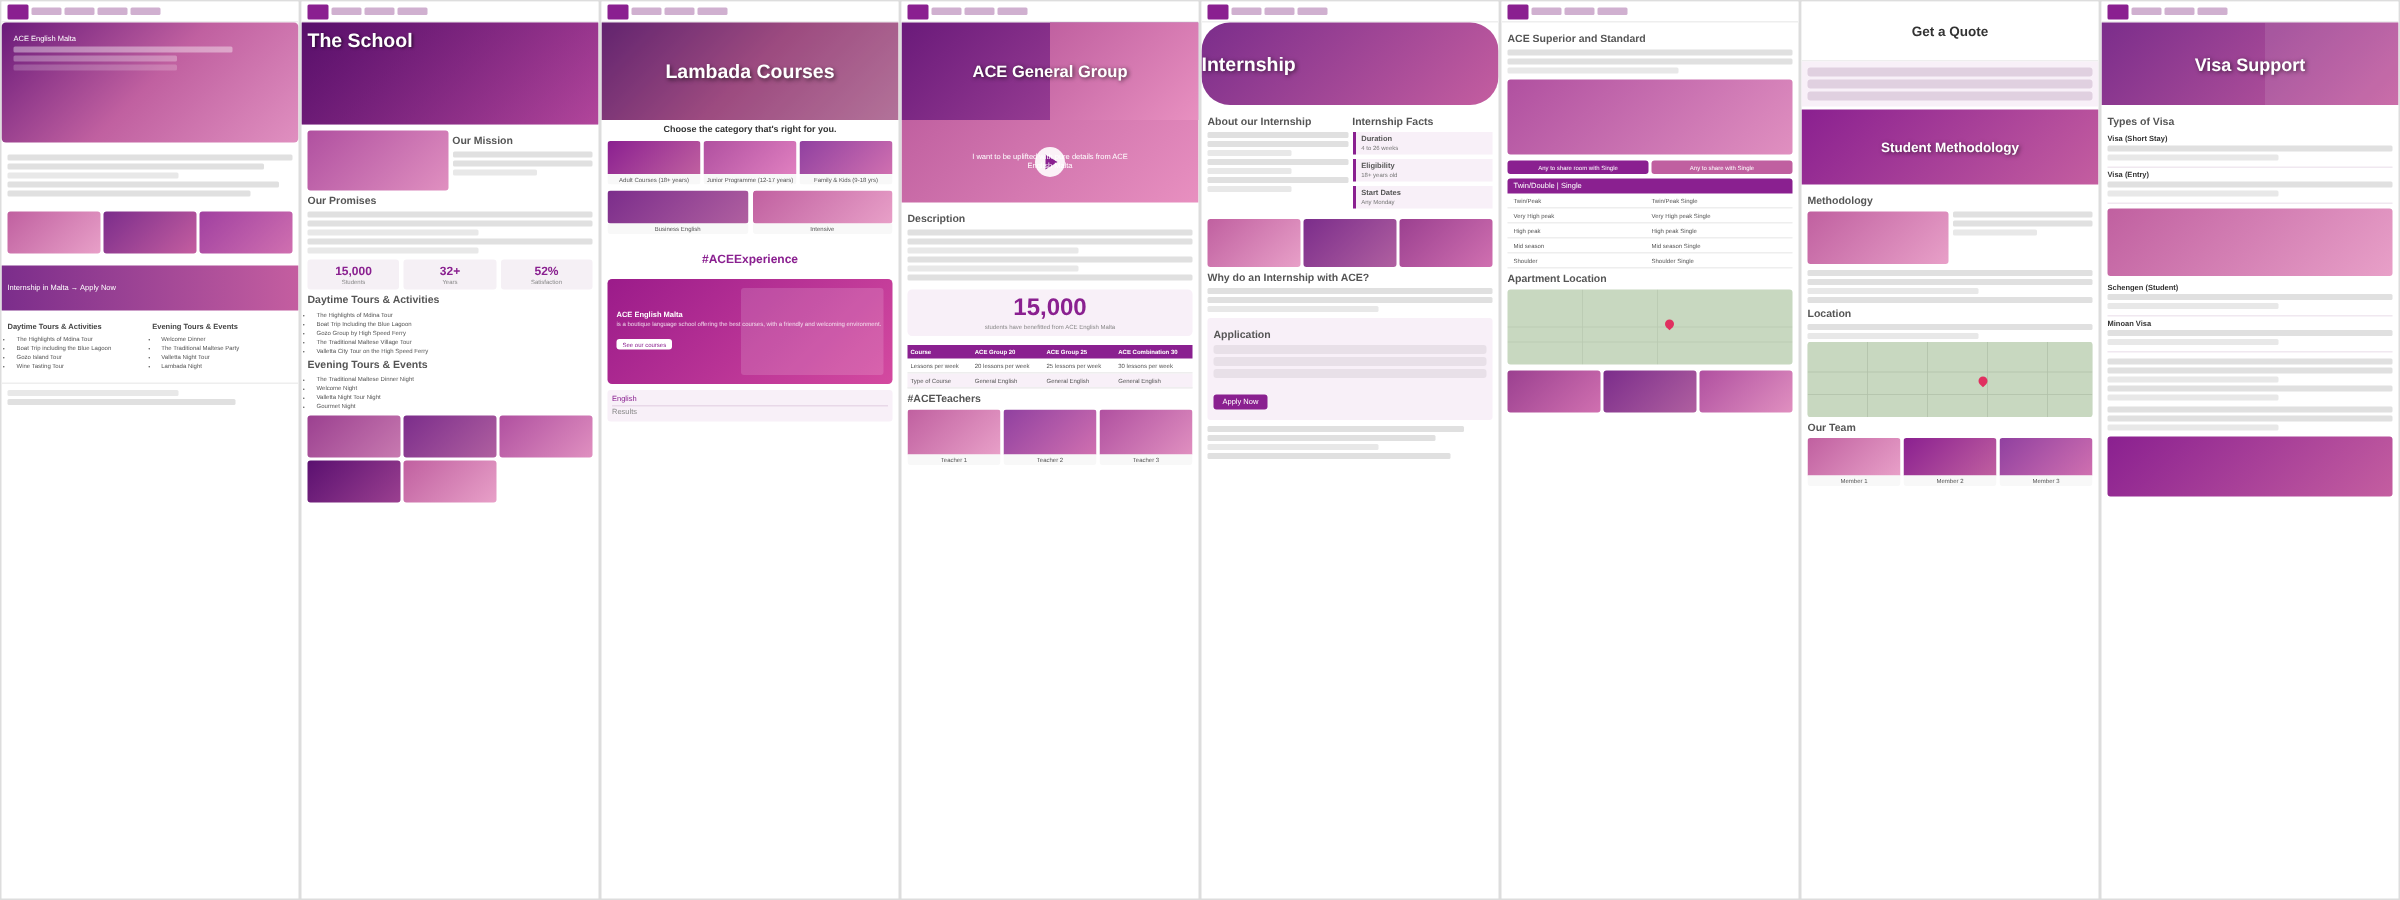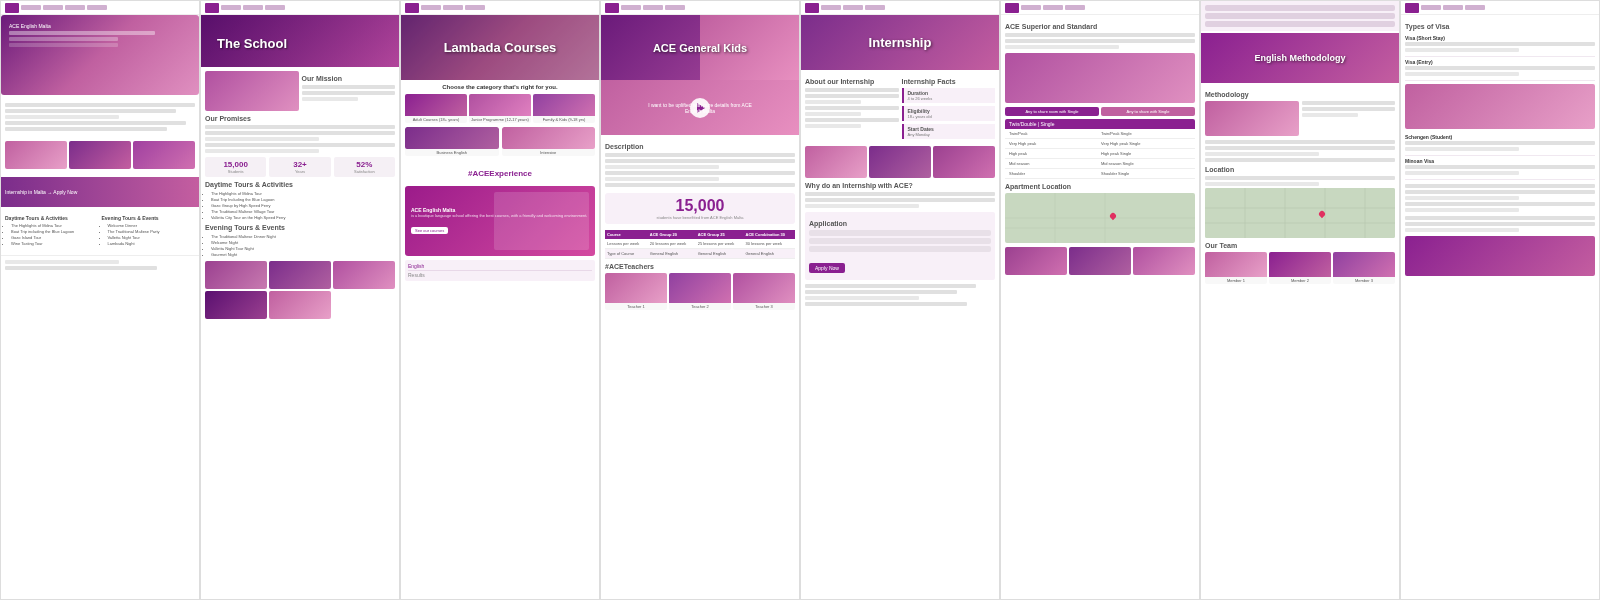--- a/index.html
+++ b/index.html
@@ -73,27 +73,27 @@
       width: 60%;
       height: 4px;
       background: #e8e8e8;
       border-radius: 1px;
       margin-bottom: 2px;
     }
 
     
     .card1-hero {
       width: 100%;
-      height: 52px;
+      height: 68px;
       background: linear-gradient(135deg, #6a1a7a, #b050a0);
       position: relative;
       overflow: hidden;
       display: flex;
-      align-items: flex-end;
-      padding: 16px;
+      align-items: flex-start;
+      padding: 4px;
     }
 
     .card1-hero-title {
       font-size: 9px;
       font-weight: bold;
       color: #fff;
       text-shadow: 1px 1px 2px rgba(0,0,0,0.6);
     }
 
     
@@ -579,21 +579,21 @@
   <div class="page-card">
     <div class="card-top-nav">
       <div class="logo-mark"></div>
       <div class="nav-item-sm"></div>
       <div class="nav-item-sm"></div>
       <div class="nav-item-sm"></div>
     </div>
 
     <div style="width:100%;height:65px;background:linear-gradient(135deg,#6a1a7a,#b050a0);position:relative;display:flex;align-items:center;justify-content:center;">
       <div style="position:absolute;right:0;top:0;bottom:0;width:50%;background:linear-gradient(135deg,#c060a0,#e890c0);"></div>
-      <span style="font-size:11px;font-weight:900;color:#fff;text-shadow:1px 1px 3px rgba(0,0,0,0.7);position:relative;z-index:2;text-align:center;">ACE General Kids</span>
+      <span style="font-size:11px;font-weight:900;color:#fff;text-shadow:1px 1px 3px rgba(0,0,0,0.7);position:relative;z-index:2;text-align:center;">ACE General Group</span>
     </div>
 
     <div style="width:100%;height:55px;background:linear-gradient(135deg,#c060a0,#e890c0);position:relative;display:flex;align-items:center;justify-content:center;">
       <div style="font-size:5px;color:#fff;text-align:center;z-index:2;position:relative;max-width:60%;">I want to be uplifted with pure details from ACE English Malta</div>
       <div class="play-overlay">
         <div class="play-triangle"></div>
       </div>
     </div>
     <div style="padding:4px;">
       <div class="section-title">Description</div>
@@ -655,21 +655,21 @@
   </div>
 
   <div class="page-card">
     <div class="card-top-nav">
       <div class="logo-mark"></div>
       <div class="nav-item-sm"></div>
       <div class="nav-item-sm"></div>
       <div class="nav-item-sm"></div>
     </div>
 
-    <div style="width:100%;height:55px;background:linear-gradient(135deg,#7b2d8b,#c45ea0);position:relative;display:flex;align-items:center;justify-content:center;">
+    <div style="width:100%;height:55px;background:linear-gradient(135deg,#7b2d8b,#c45ea0);position:relative;display:flex;align-items:center;border-radius:19px;">
       <span style="font-size:13px;font-weight:900;color:#fff;text-shadow:1px 1px 3px rgba(0,0,0,0.6);position:relative;z-index:2;">Internship</span>
     </div>
     <div style="padding:4px;">
       <div class="two-col-grid">
         <div>
           <div class="section-title">About our Internship</div>
           <div class="text-lines">
             <div class="text-line"></div>
             <div class="text-line"></div>
             <div class="text-line-short"></div>
@@ -790,28 +790,31 @@
       <div class="image-grid">
         <div class="image-grid-item" style="background:linear-gradient(135deg,#9b4090,#d070b0);"></div>
         <div class="image-grid-item" style="background:linear-gradient(135deg,#7b2d8b,#b060a0);"></div>
         <div class="image-grid-item" style="background:linear-gradient(135deg,#b050a0,#e090c0);"></div>
       </div>
     </div>
   </div>
 
   <div class="page-card">
 
+    <div style="width:100%;height:40px;background:#fff;display:flex;align-items:center;justify-content:center;border-bottom:1px solid #eee;">
+      <span style="font-size:9px;font-weight:bold;color:#333;">Get a Quote</span>
+    </div>
     <div style="padding:4px;background:#f8f0f8;margin-bottom:2px;">
       <div style="height:6px;background:#e0d0e0;border-radius:2px;margin-bottom:2px;"></div>
       <div style="height:6px;background:#e0d0e0;border-radius:2px;margin-bottom:2px;"></div>
       <div style="height:6px;background:#e0d0e0;border-radius:2px;"></div>
     </div>
 
     <div style="width:100%;height:50px;background:linear-gradient(135deg,#8a2090,#c45ea0);position:relative;display:flex;align-items:center;justify-content:center;">
-      <span style="font-size:9px;font-weight:900;color:#fff;text-shadow:1px 1px 3px rgba(0,0,0,0.6);position:relative;z-index:2;text-align:center;">English Methodology</span>
+      <span style="font-size:9px;font-weight:900;color:#fff;text-shadow:1px 1px 3px rgba(0,0,0,0.6);position:relative;z-index:2;text-align:center;">Student Methodology</span>
     </div>
     <div style="padding:4px;">
 
       <div class="section-title">Methodology</div>
 
       <div class="two-col-grid" style="margin-bottom:4px;">
         <div style="background:linear-gradient(135deg,#c060a0,#e8a0c8);height:35px;border-radius:2px;"></div>
         <div>
           <div class="text-lines">
             <div class="text-line"></div>
@@ -869,20 +872,24 @@
   </div>
 
   <div class="page-card">
     <div class="card-top-nav">
       <div class="logo-mark"></div>
       <div class="nav-item-sm"></div>
       <div class="nav-item-sm"></div>
       <div class="nav-item-sm"></div>
     </div>
 
+    <div style="width:100%;height:55px;background:linear-gradient(135deg,#7b2d8b,#c45ea0);position:relative;display:flex;align-items:center;justify-content:center;overflow:hidden;">
+      <div style="position:absolute;right:0;top:0;bottom:0;width:45%;background:rgba(255,255,255,0.1);"></div>
+      <span style="font-size:12px;font-weight:900;color:#fff;text-shadow:1px 1px 3px rgba(0,0,0,0.6);position:relative;z-index:2;">Visa Support</span>
+    </div>
     <div style="padding:4px;">
       <div class="section-title">Types of Visa</div>
 
       <div class="visa-type-item">
         <div class="visa-type-title">Visa (Short Stay)</div>
         <div class="text-lines" style="margin-top:1px;">
           <div class="text-line"></div>
           <div class="text-line-short"></div>
         </div>
       </div>

